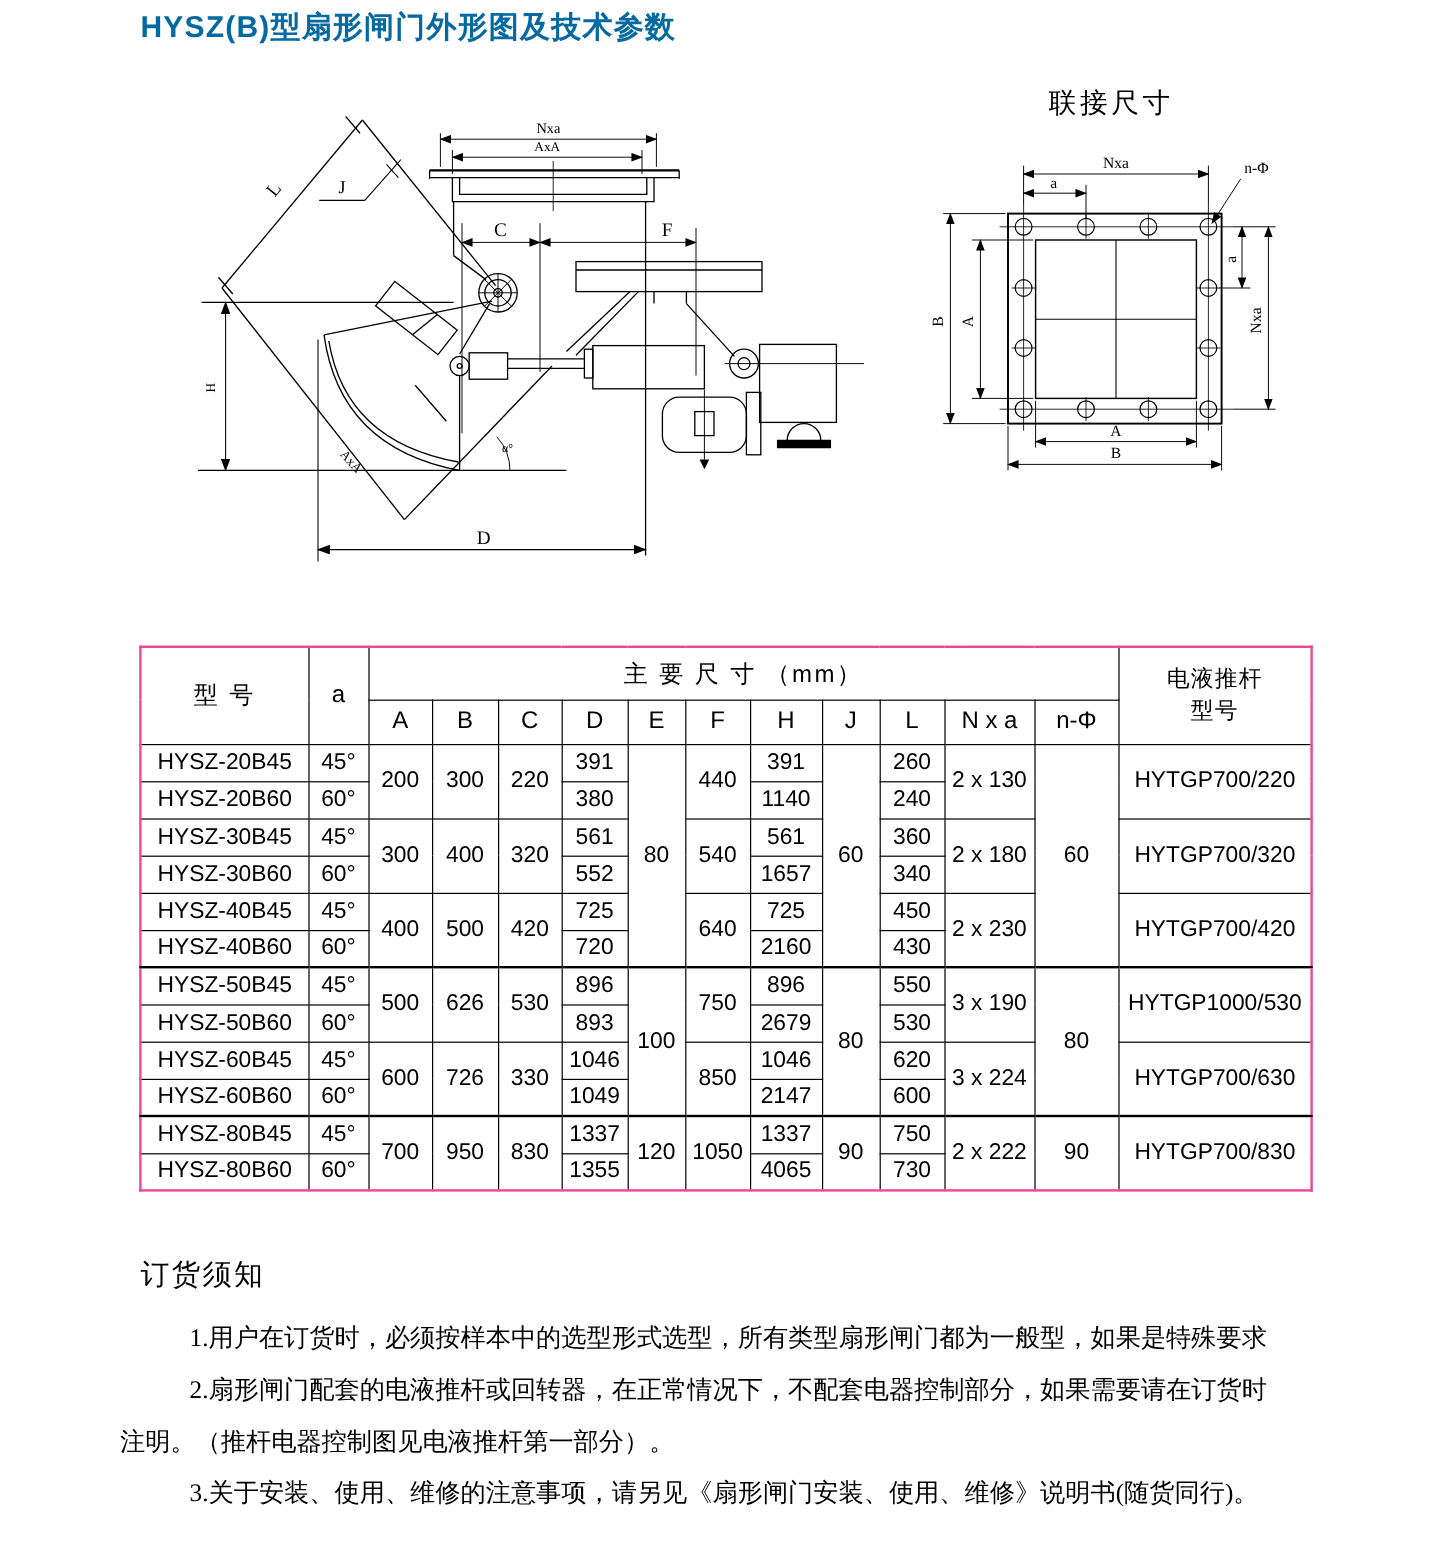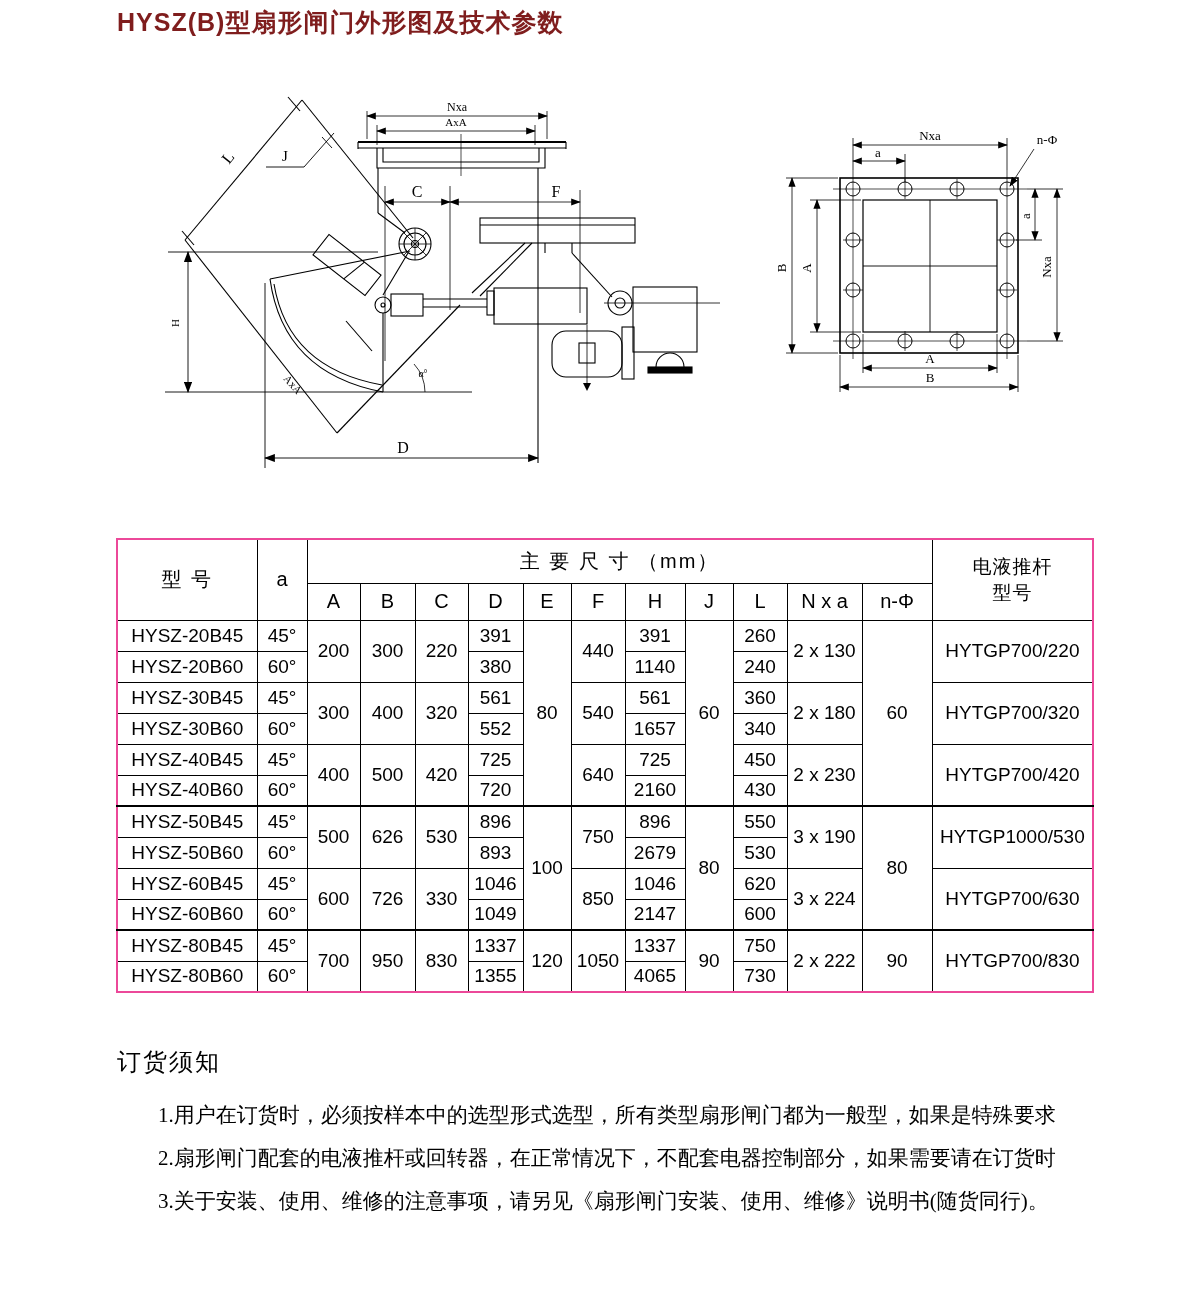--- a/index.html
+++ b/index.html
@@ -1,20 +1,20 @@
 <!DOCTYPE html>
 <html><head>
 <meta charset="utf-8">
 <style>
   html,body{margin:0;padding:0;background:#fff;}
   .page{position:relative;width:1200px;height:1300px;background:#fff;overflow:hidden;
         font-family:"Liberation Sans",sans-serif;color:#111;}
   
   .main-title{position:absolute;left:117px;top:6px;font-size:25px;font-weight:bold;
-              letter-spacing:1px;color:#7f1d1d;}
+              letter-spacing:1px;color:#0369a1;}
   .conn-title{position:absolute;left:750px;top:70px;width:352px;text-align:center;
               font-size:23px;letter-spacing:3px;color:#000;
               font-family:"Liberation Serif",serif;}
   
   .draw-left{position:absolute;left:120px;top:55px;}
   .draw-right{position:absolute;left:750px;top:60px;}
   svg text{fill:#000;font-family:"Liberation Serif",serif;}
   
   .spec-table{position:absolute;left:116px;top:538px;border-collapse:collapse;
               table-layout:fixed;width:976px;}
@@ -177,20 +177,21 @@
     <text x="337" y="56" font-size="12" text-anchor="middle">Nxa</text>
     <text x="336" y="71" font-size="11" text-anchor="middle">AxA</text>
     <text x="297" y="142" font-size="16" text-anchor="middle">C</text>
     <text x="436" y="142" font-size="16" text-anchor="middle">F</text>
     <text x="59" y="268" font-size="11" text-anchor="middle" transform="rotate(-90 59 268)">H</text>
     <text x="170" y="332" font-size="11" text-anchor="middle" transform="rotate(48 170 332)">AxA</text>
     <text x="303" y="322" font-size="10" text-anchor="middle">α°</text>
     <text x="283" y="398" font-size="16" text-anchor="middle">D</text>
   </svg>
 
+  <div class="conn-title">联接尺寸</div>
 
   <svg class="draw-right" width="400" height="360" viewBox="0 0 400 360">
     <defs>
       <marker id="ah2" markerWidth="12" markerHeight="9" refX="11" refY="4.5" orient="auto-start-reverse">
         <path d="M0,0 L12,4.5 L0,9 z" fill="#000"></path>
       </marker>
     </defs>
     <g stroke="#000" fill="none">
       <g>
         <rect x="90" y="118" width="178" height="175" stroke-width="1.6"></rect>
@@ -451,16 +452,17 @@
         <td class="td-num">4065</td>
         <td class="td-num">730</td>
       </tr>
     </tbody>
   </table>
 
   <div class="notes-heading">订货须知</div>
   <div class="notes">
     <p class="ind">1.用户在订货时，必须按样本中的选型形式选型，所有类型扇形闸门都为一般型，如果是特殊要求</p>
     <p class="ind">2.扇形闸门配套的电液推杆或回转器，在正常情况下，不配套电器控制部分，如果需要请在订货时</p>
+    <p>注明。（推杆电器控制图见电液推杆第一部分）。</p>
     <p class="ind">3.关于安装、使用、维修的注意事项，请另见《扇形闸门安装、使用、维修》说明书(随货同行)。</p>
   </div>
 
 </div>
 
 </body></html>

